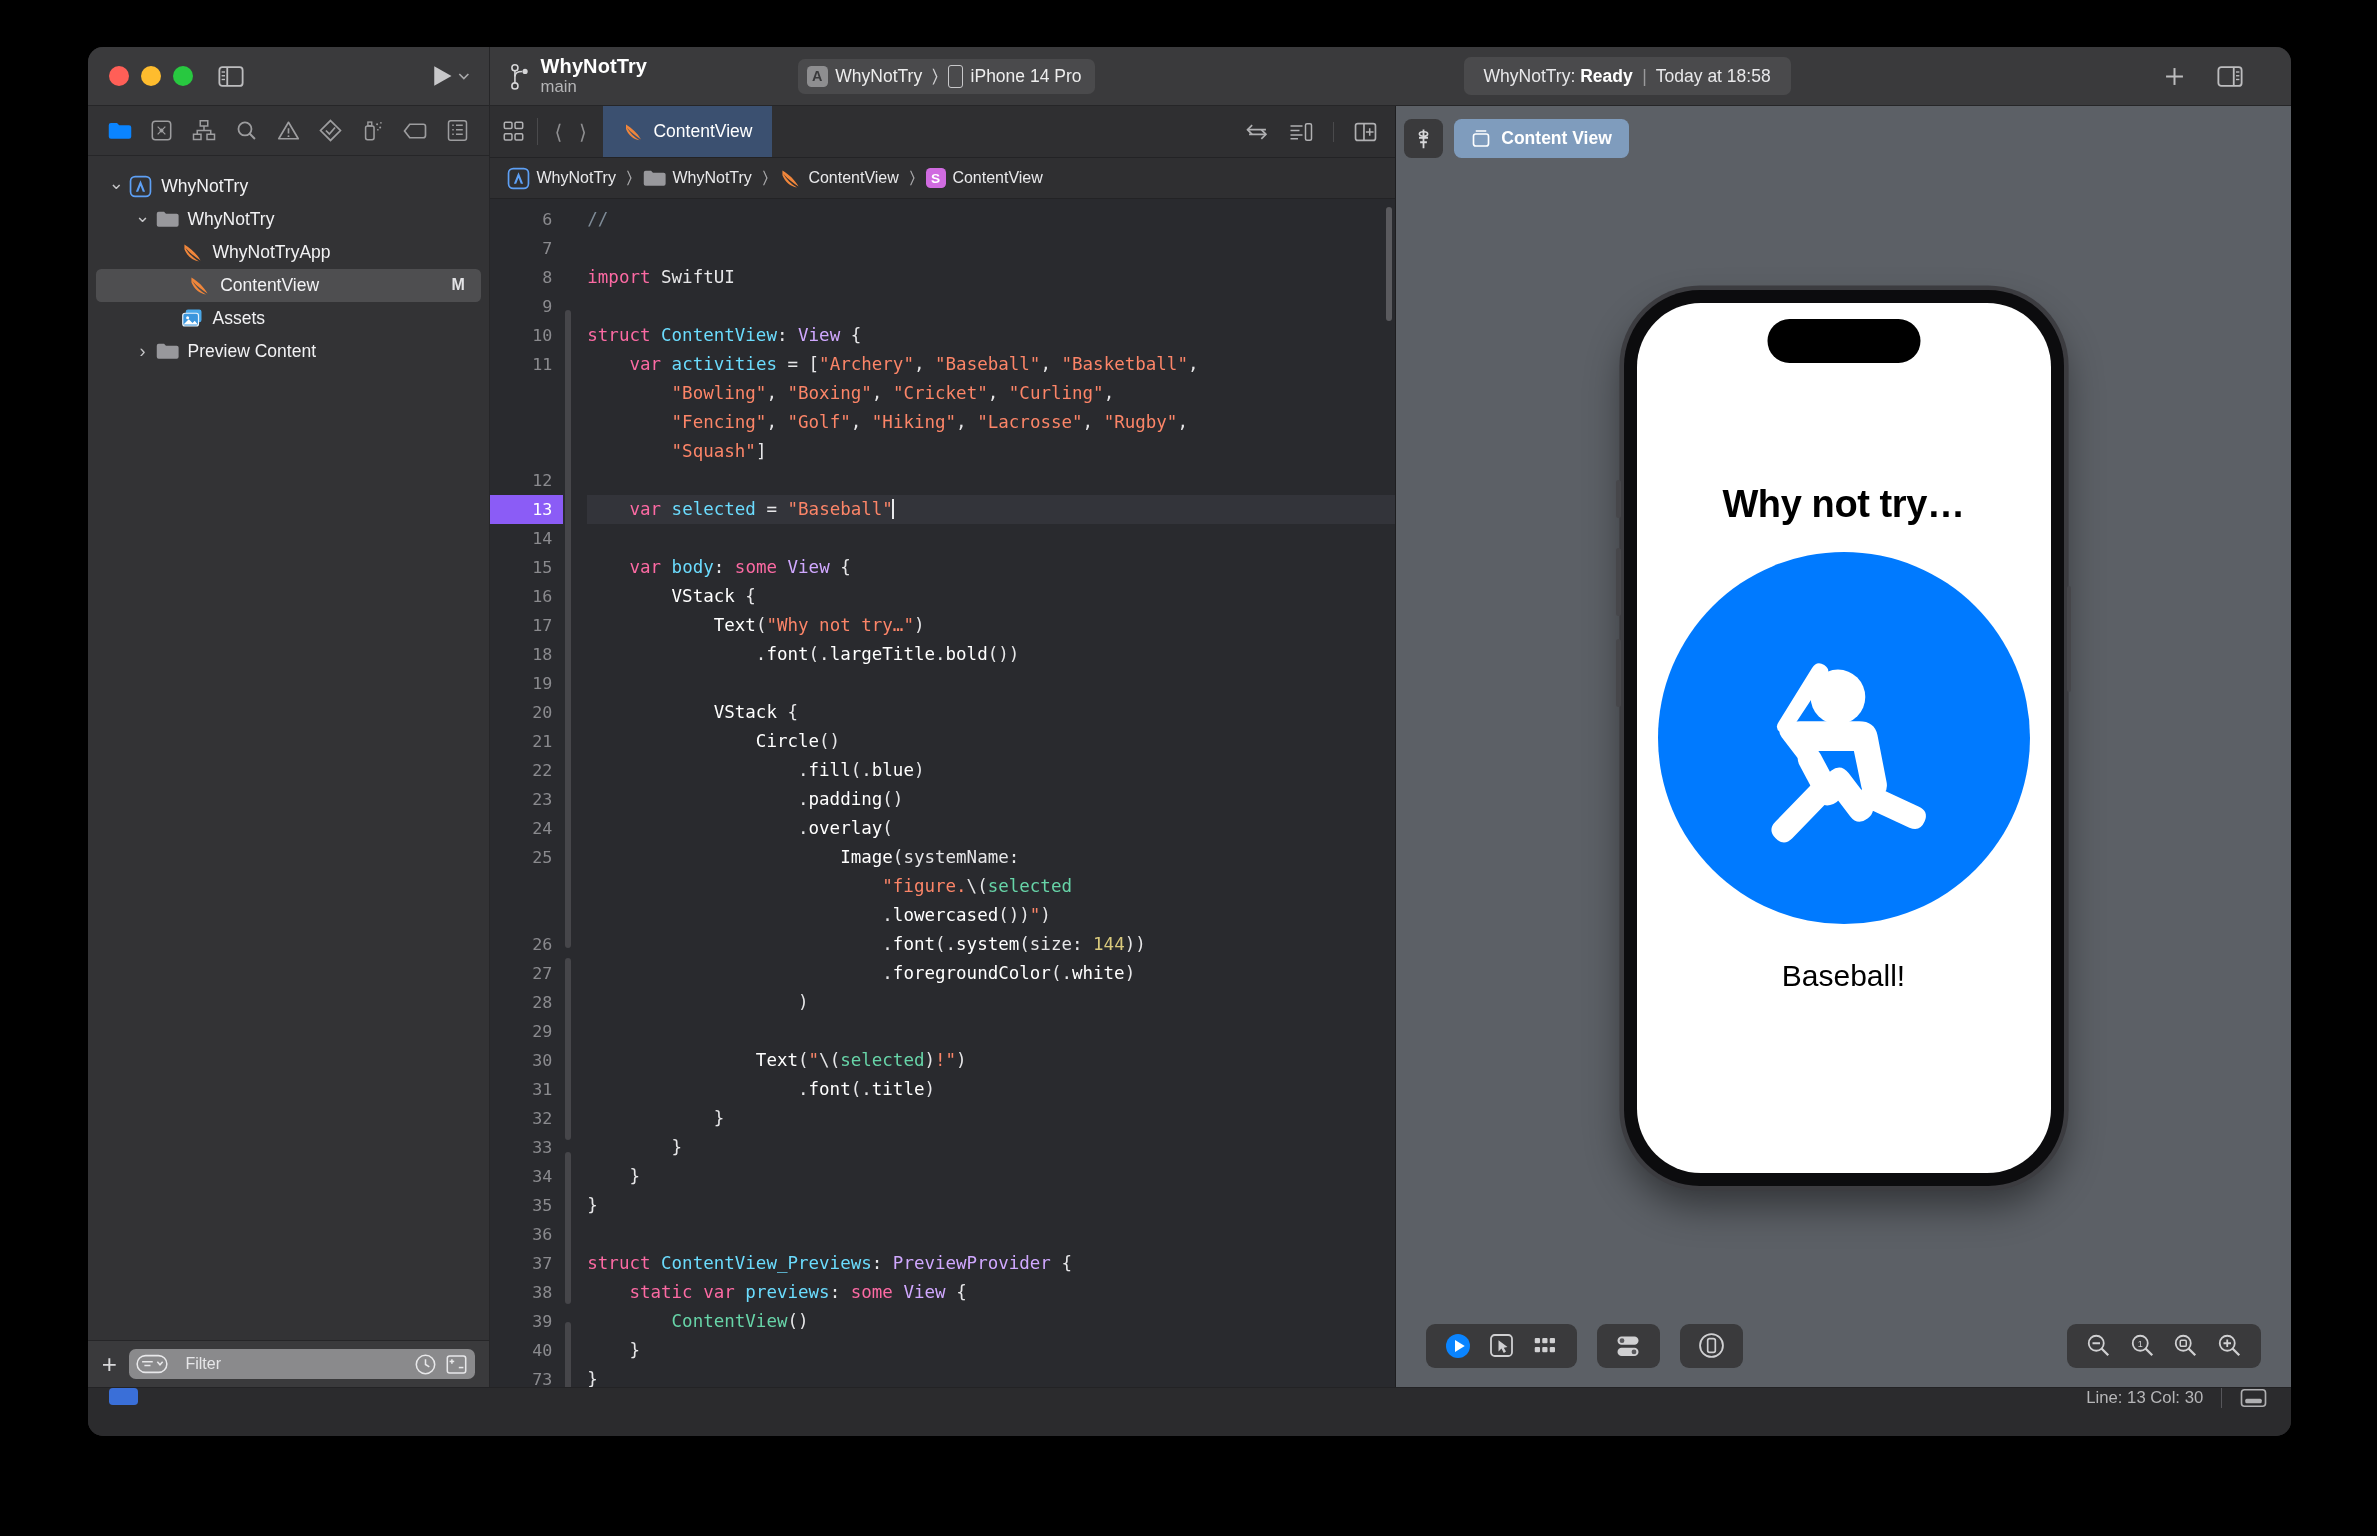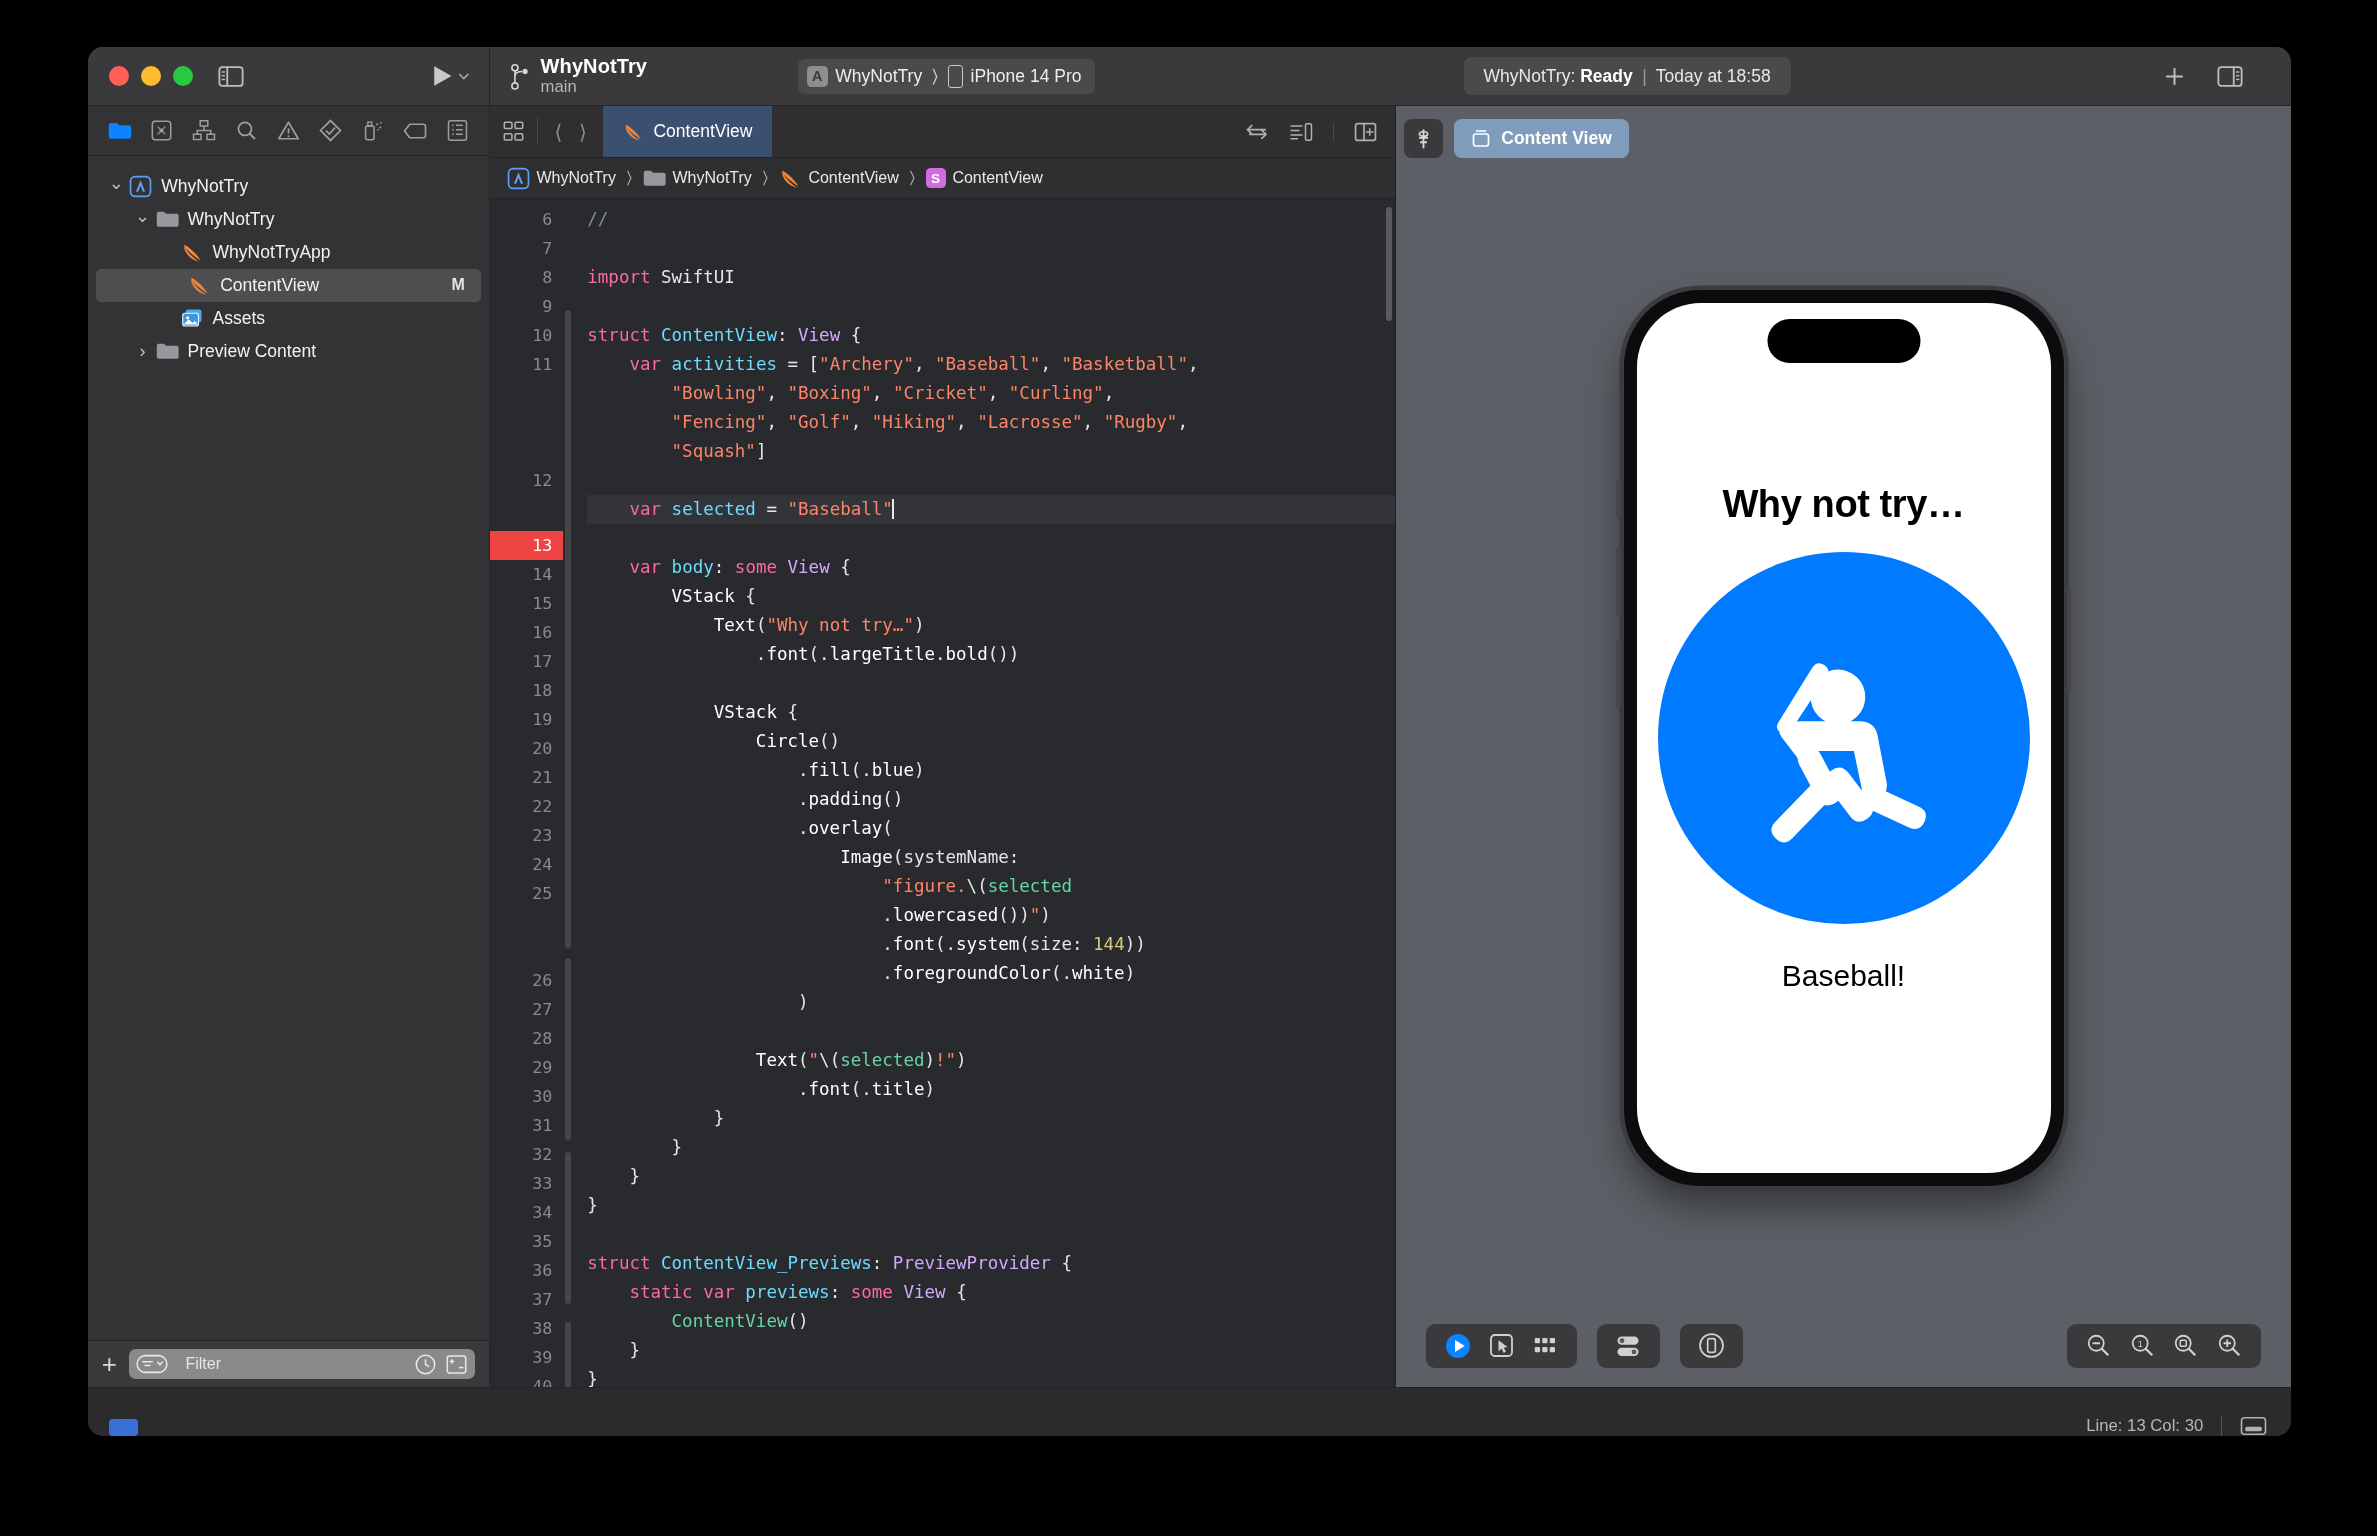--- a/index.html
+++ b/index.html
@@ -260,21 +260,21 @@
   }
   .cgroup {
     height: 44px; background: #3a3a3c; border-radius: 9px;
     display: flex; align-items: center; gap: 7.6px; padding: 0 13.7px;
   }
   .cbtn { width: 36px; height: 36px; display:flex; align-items:center; justify-content:center; }
 
   
   .statusbar {
     height: 49px; flex: 0 0 49px; background: #2b2b2d;
-    display: flex; align-items: flex-end;
+    display: flex; align-items: flex-start;
     border-top: 0.8px solid #232325;
   }
   .sb-left { width: 402px; display:flex; align-items:center; padding-left: 21px; }
   .sb-chip { width: 29px; height: 16.7px; border-radius: 3.8px; background: #3a6fd8; }
   .sb-right { margin-left:auto; display:flex; align-items:center; gap: 18px; padding-right: 24px; }
   .sb-txt { color: #b6b6b8; font-size: 16.7px; }
   .sb-vsep { width: 0.8px; height: 20px; background: #56565a; }
   svg { display: block; }
 </style>
 </head>
@@ -614,21 +614,21 @@
             <div class="gnum">6</div>
             <div class="gnum">7</div>
             <div class="gnum">8</div>
             <div class="gnum">9</div>
             <div class="gnum">10</div>
             <div class="gnum">11</div>
             <div class="gnum"></div>
             <div class="gnum"></div>
             <div class="gnum"></div>
             <div class="gnum">12</div>
-            <div class="gnum hl" style="color: rgb(255, 255, 255); background: #ef4444; margin-top: 36px;">13</div>
+            <div class="gnum hl" style="color: rgb(255, 255, 255); background: #8b5cf6;">13</div>
             <div class="gnum">14</div>
             <div class="gnum">15</div>
             <div class="gnum">16</div>
             <div class="gnum">17</div>
             <div class="gnum">18</div>
             <div class="gnum">19</div>
             <div class="gnum">20</div>
             <div class="gnum">21</div>
             <div class="gnum">22</div>
             <div class="gnum">23</div>

